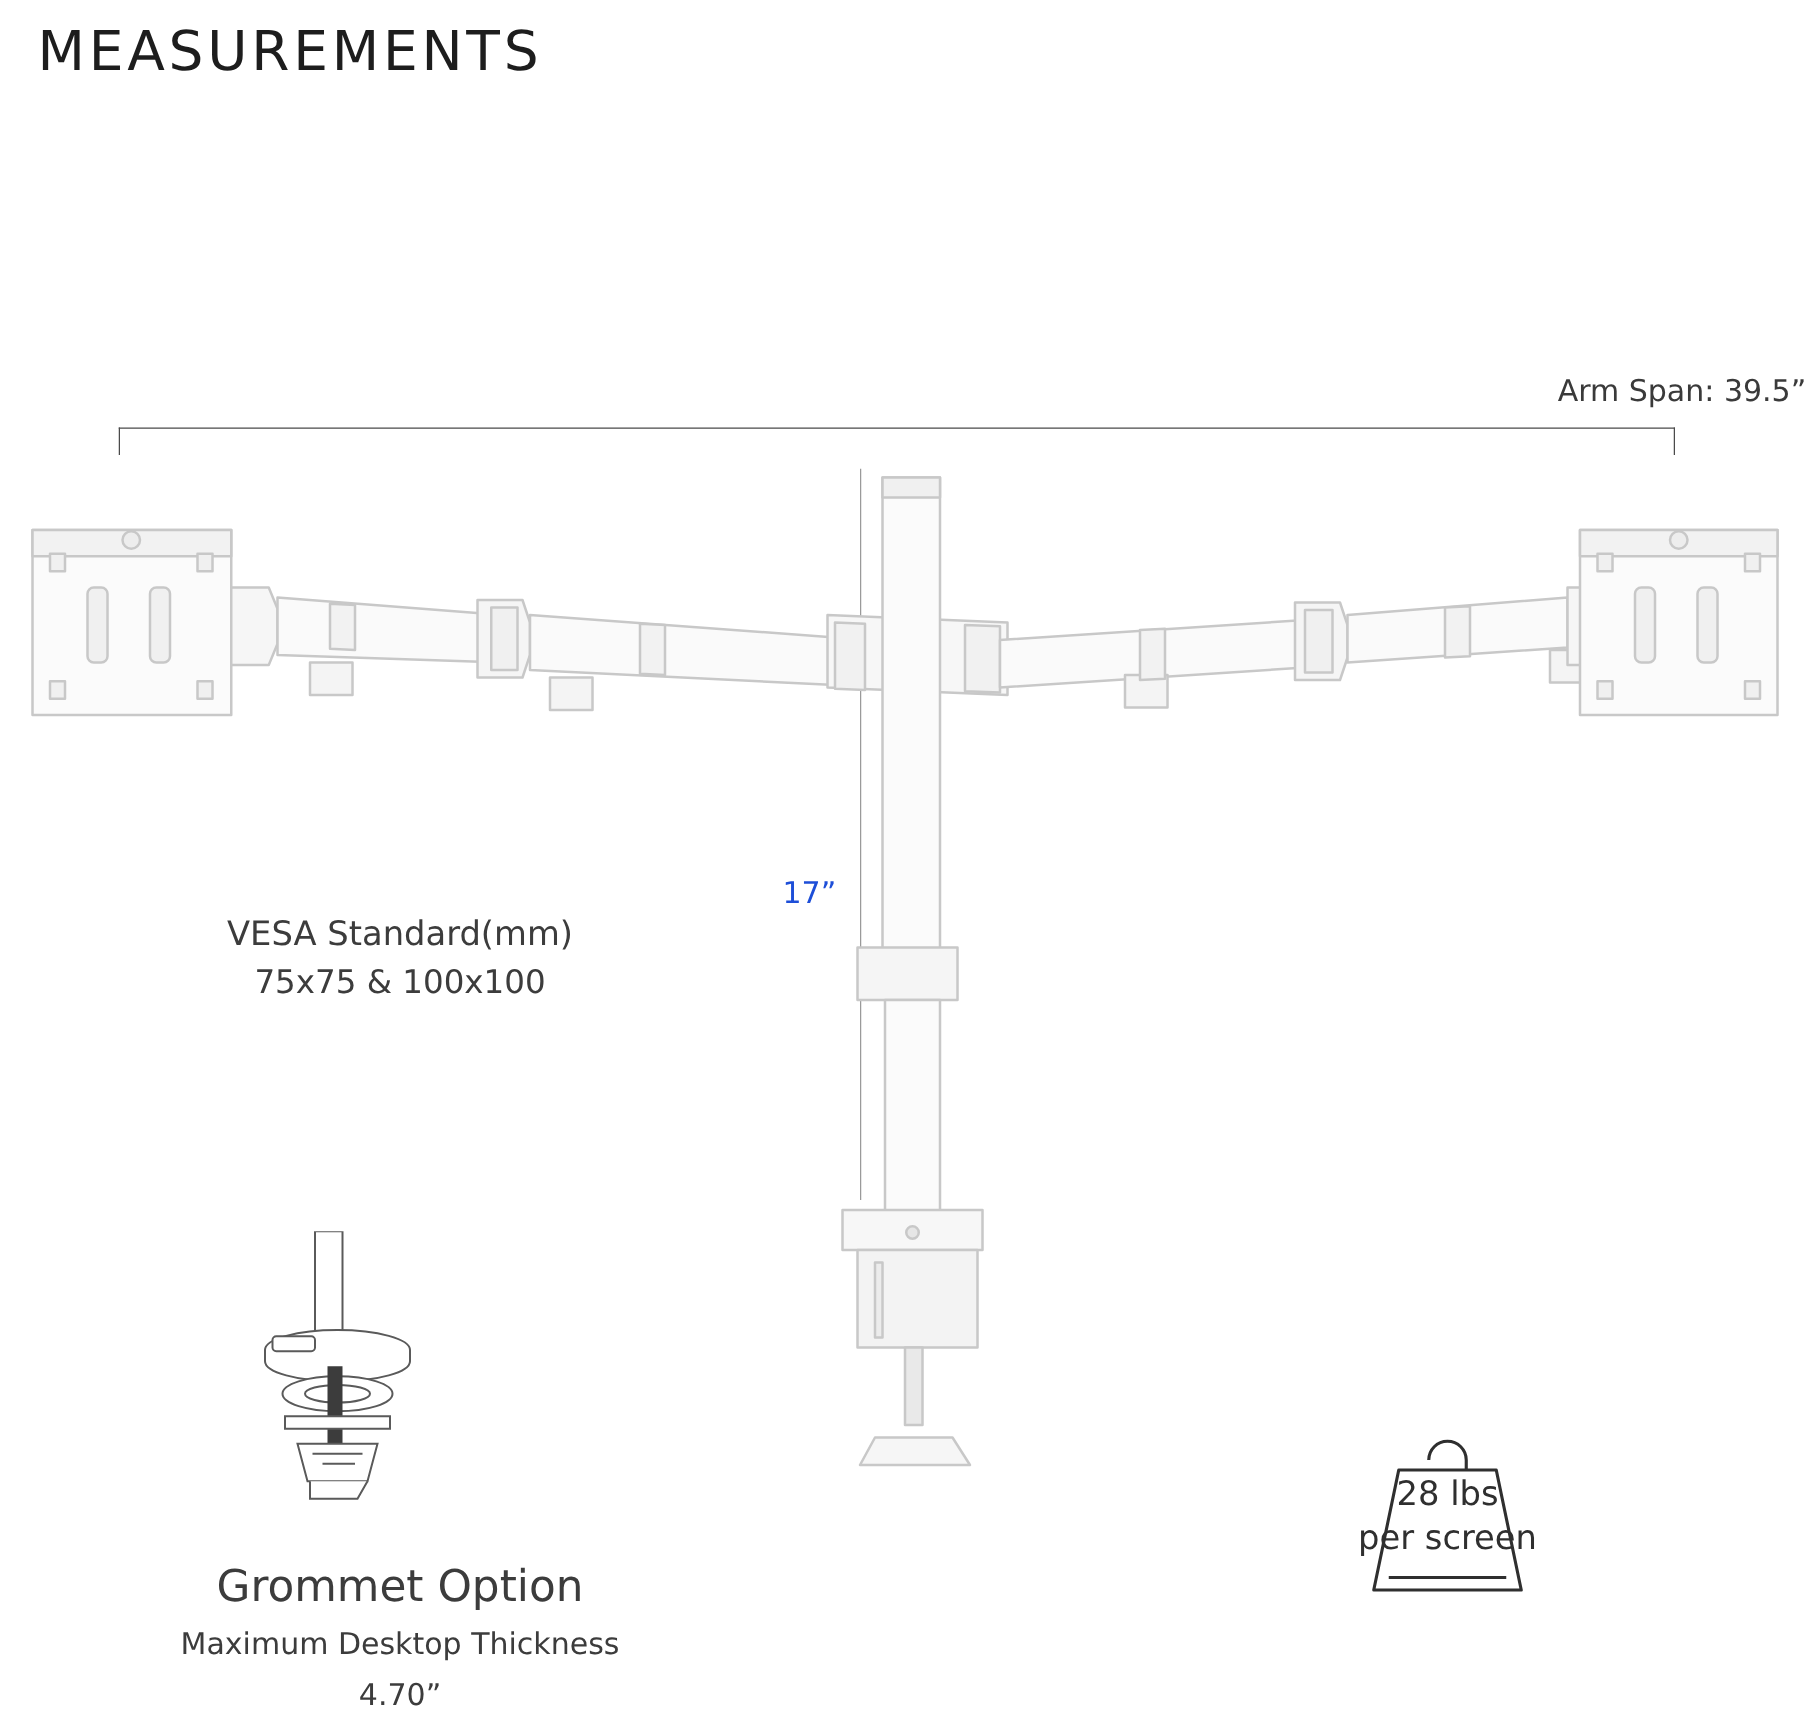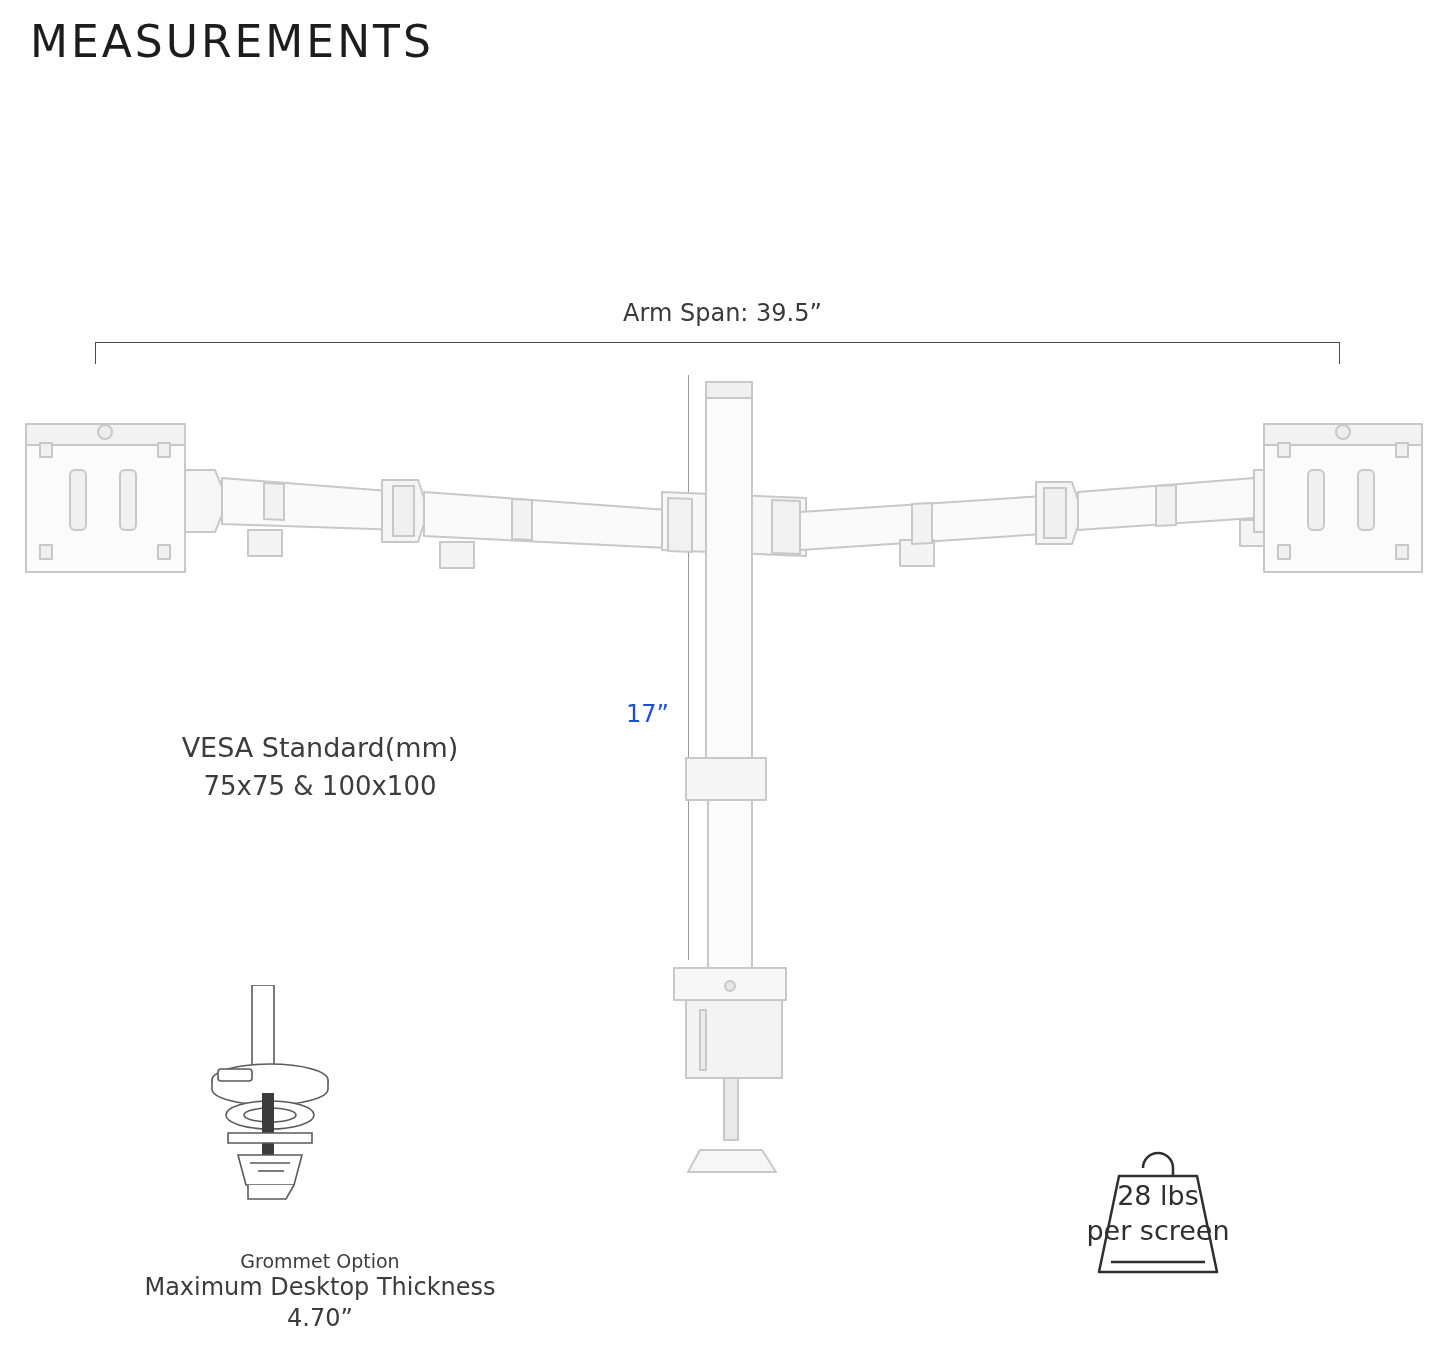--- a/index.html
+++ b/index.html
@@ -27,21 +27,21 @@
     color: #1d1d1d;
     font-family: "DejaVu Sans", sans-serif;
   }
 
   
   #arm-span-label {
     position: absolute;
     left: 0;
     top: 299px;
     width: 1445px;
-    text-align: center;
+    text-align: right;
     font-size: 24px;
     color: #3a3a3a;
   }
   #arm-span-bracket {
     position: absolute;
     left: 95px;
     top: 342px;
     width: 1245px;
     height: 24px;
   }
@@ -110,22 +110,22 @@
     height: 260px;
   }
   #grommet-block {
     position: absolute;
     left: 60px;
     top: 1250px;
     width: 520px;
     text-align: center;
     color: #3c3c3c;
   }
-  #grommet-block .g-title { font-size: 19px; }
-  #grommet-block .g-sub { font-size: 24px; margin-top: 0; line-height: 1.3; }
+  #grommet-block .g-title { font-size: 35px; }
+  #grommet-block .g-sub { font-size: 24px; margin-top: 10px; line-height: 1.3; }
 
   
   #weight-badge {
     position: absolute;
     left: 1083px;
     top: 1140px;
     width: 150px;
     height: 140px;
   }
   #weight-text {

